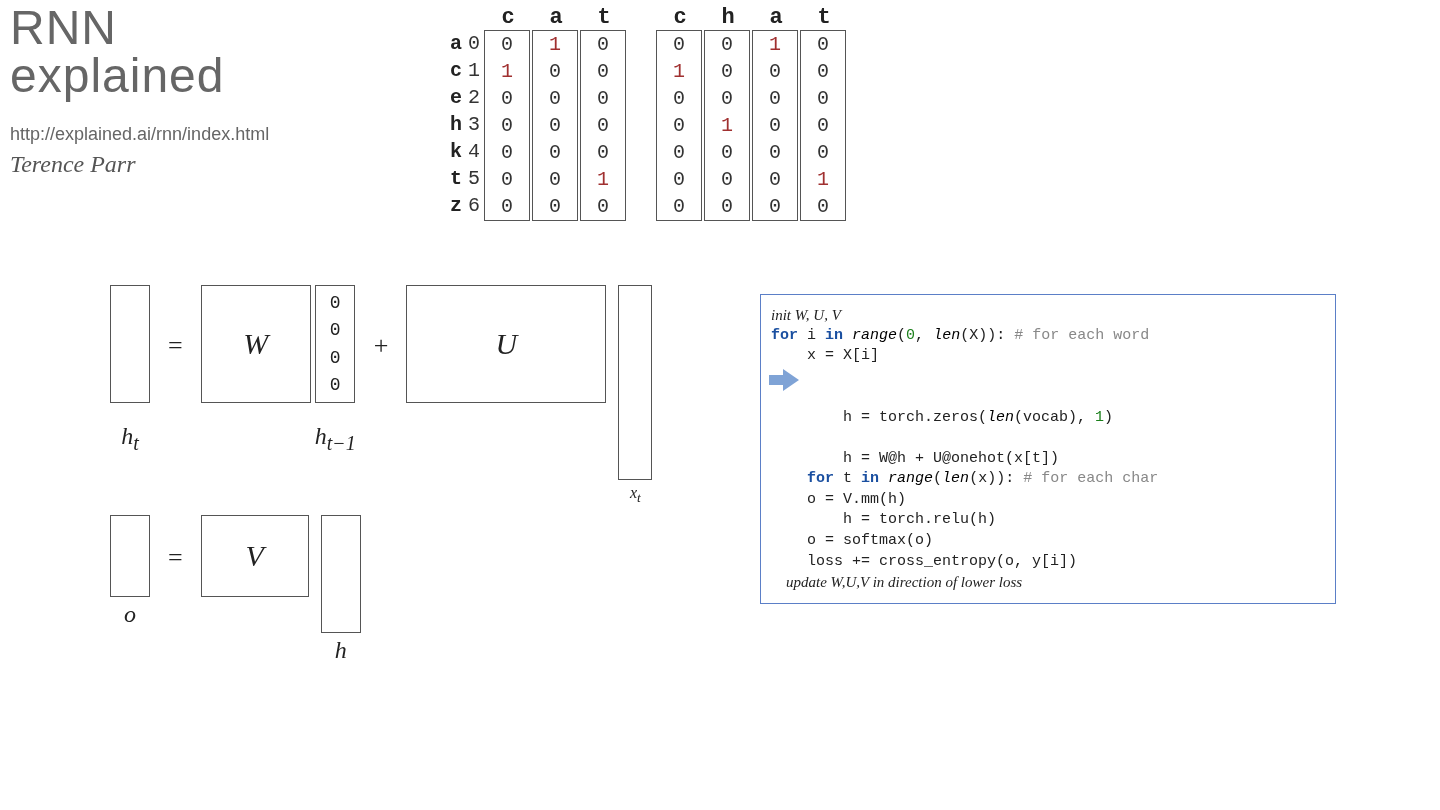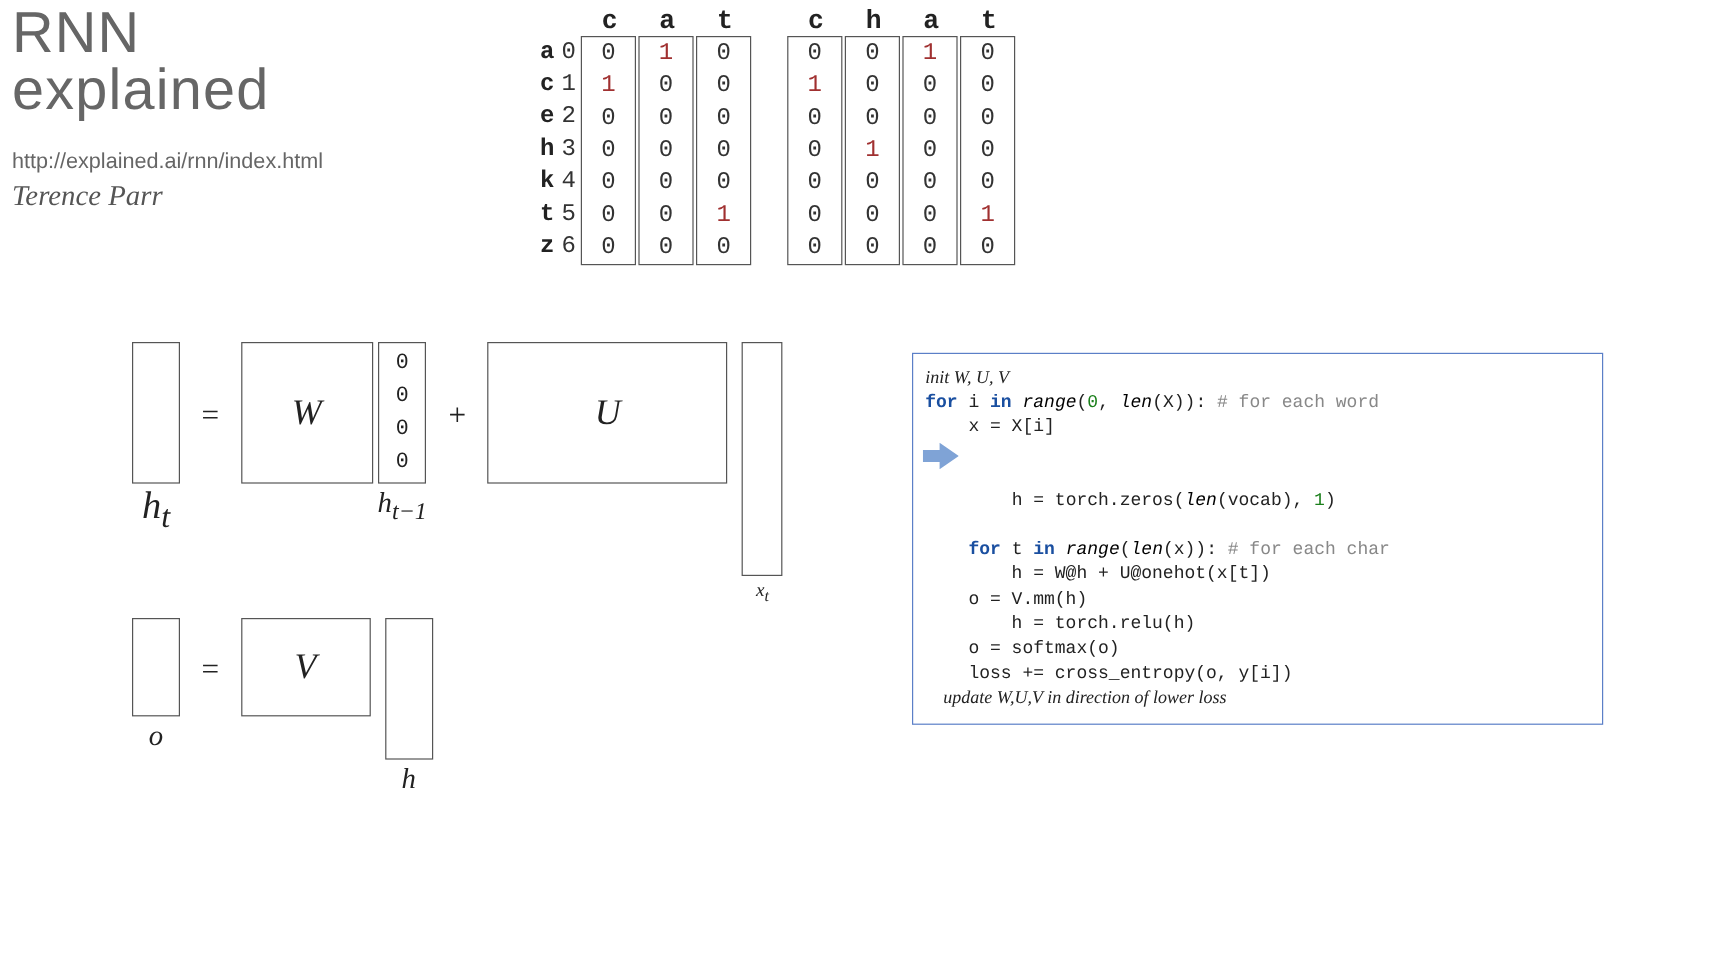--- a/index.html
+++ b/index.html
@@ -304,33 +304,33 @@
         </div>
       </div>
     </div>
 </div>
 
 <div class="eqn-area">
 
   <div class="eqn-row" style="height:200px; align-items:flex-start;">
     <div style="display:flex; flex-direction:column; align-items:center;">
       <div class="mbox vec-tall"></div>
-      <div style="font-style:italic; font-size:32px; margin-top:0;"><span>h</span><sub>t</sub></div>
+      <div style="font-style:italic; font-size:24px; margin-top:20px;"><span>h</span><sub>t</sub></div>
     </div>
     <div class="eq-sign" style="margin-top:46px;">=</div>
     <div style="display:flex; align-items:flex-start; gap:4px;">
       <div class="mbox sq-med">W</div>
       <div style="display:flex; flex-direction:column; align-items:center;">
         <div class="zeros-col" id="zeros-col">
             <div>0</div>
             <div>0</div>
             <div>0</div>
             <div>0</div>
           </div>
-        <div style="font-style:italic; font-size:24px; margin-top:4px;"><span>h</span><sub>t−1</sub></div>
+        <div style="font-style:italic; font-size:24px; margin-top:20px;"><span>h</span><sub>t−1</sub></div>
       </div>
     </div>
     <div class="plus-sign" style="margin-top:46px;">+</div>
     <div class="mbox rect-wide">U</div>
     <div style="display:flex; flex-direction:column; align-items:center;">
       <div class="mbox vec-xtall"></div>
       <div style="font-style:italic; font-size:16px; margin-top:4px;"><span>x</span><sub>t</sub></div>
     </div>
   </div>
 
@@ -352,21 +352,21 @@
   <div class="line comment-text">init W, U, V</div>
   <div class="line"><span class="kw">for</span><span> i </span><span class="kw">in</span><span> </span><span class="fn">range</span><span>(</span><span class="num">0</span><span>, </span><span class="fn">len</span><span>(X)): </span><span class="cmt"># for each word</span></div>
   <div class="line">    x = X[i]</div>
   <div class="line"></div>
   <div class="line">
     <svg class="arrow-marker" viewBox="0 0 30 22">
         <polygon points="0,6 14,6 14,0 30,11 14,22 14,16 0,16" fill="#7fa3d6"></polygon>
       </svg>
     <span>    h = torch.zeros(</span><span class="fn">len</span><span>(vocab), </span><span class="num">1</span><span>)</span>
   </div>
+  <div class="line">        h = W@h + U@onehot(x[t])</div>
   <div class="line"><span>    </span><span class="kw">for</span><span> t </span><span class="kw">in</span><span> </span><span class="fn">range</span><span>(</span><span class="fn">len</span><span>(x)): </span><span class="cmt"># for each char</span></div>
-  <div class="line">        h = W@h + U@onehot(x[t])</div>
   <div class="line">    o = V.mm(h)</div>
   <div class="line">        h = torch.relu(h)</div>
   <div class="line">    o = softmax(o)</div>
   <div class="line"></div>
   <div class="line">    loss += cross_entropy(o, y[i])</div>
   <div class="line comment-text">    update W,U,V in direction of lower loss</div>
 </div>
 
 </body></html>

